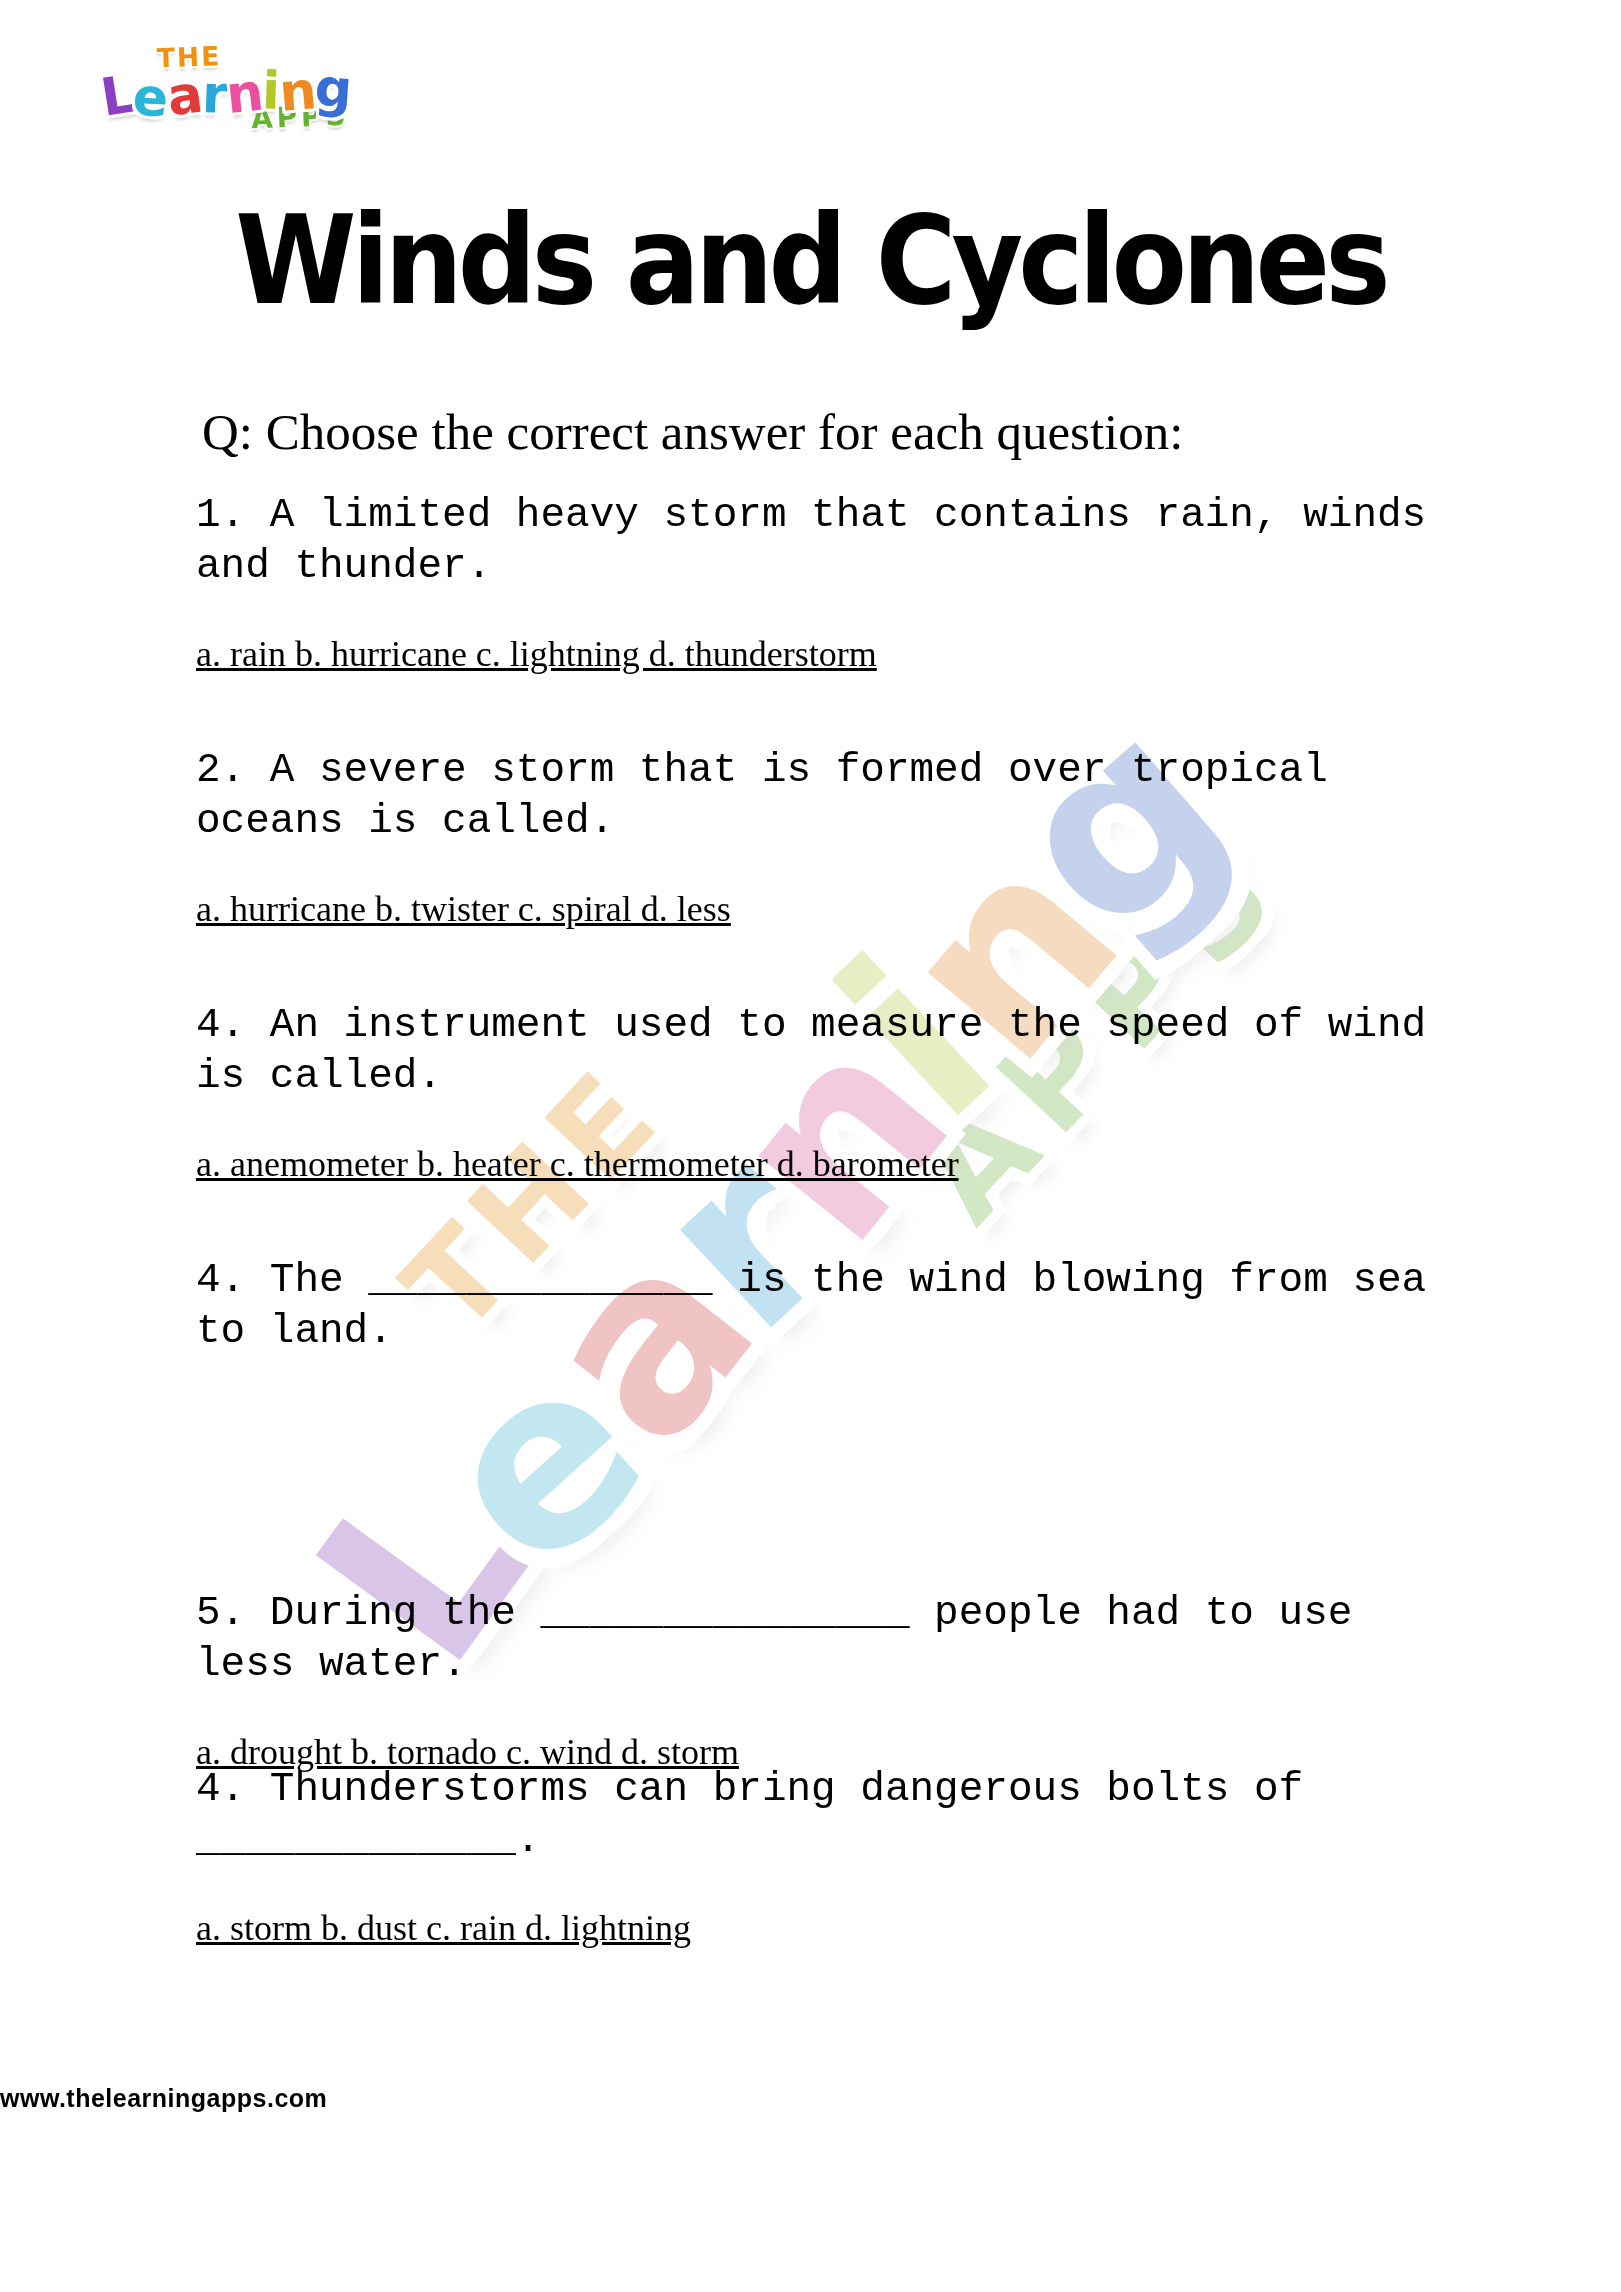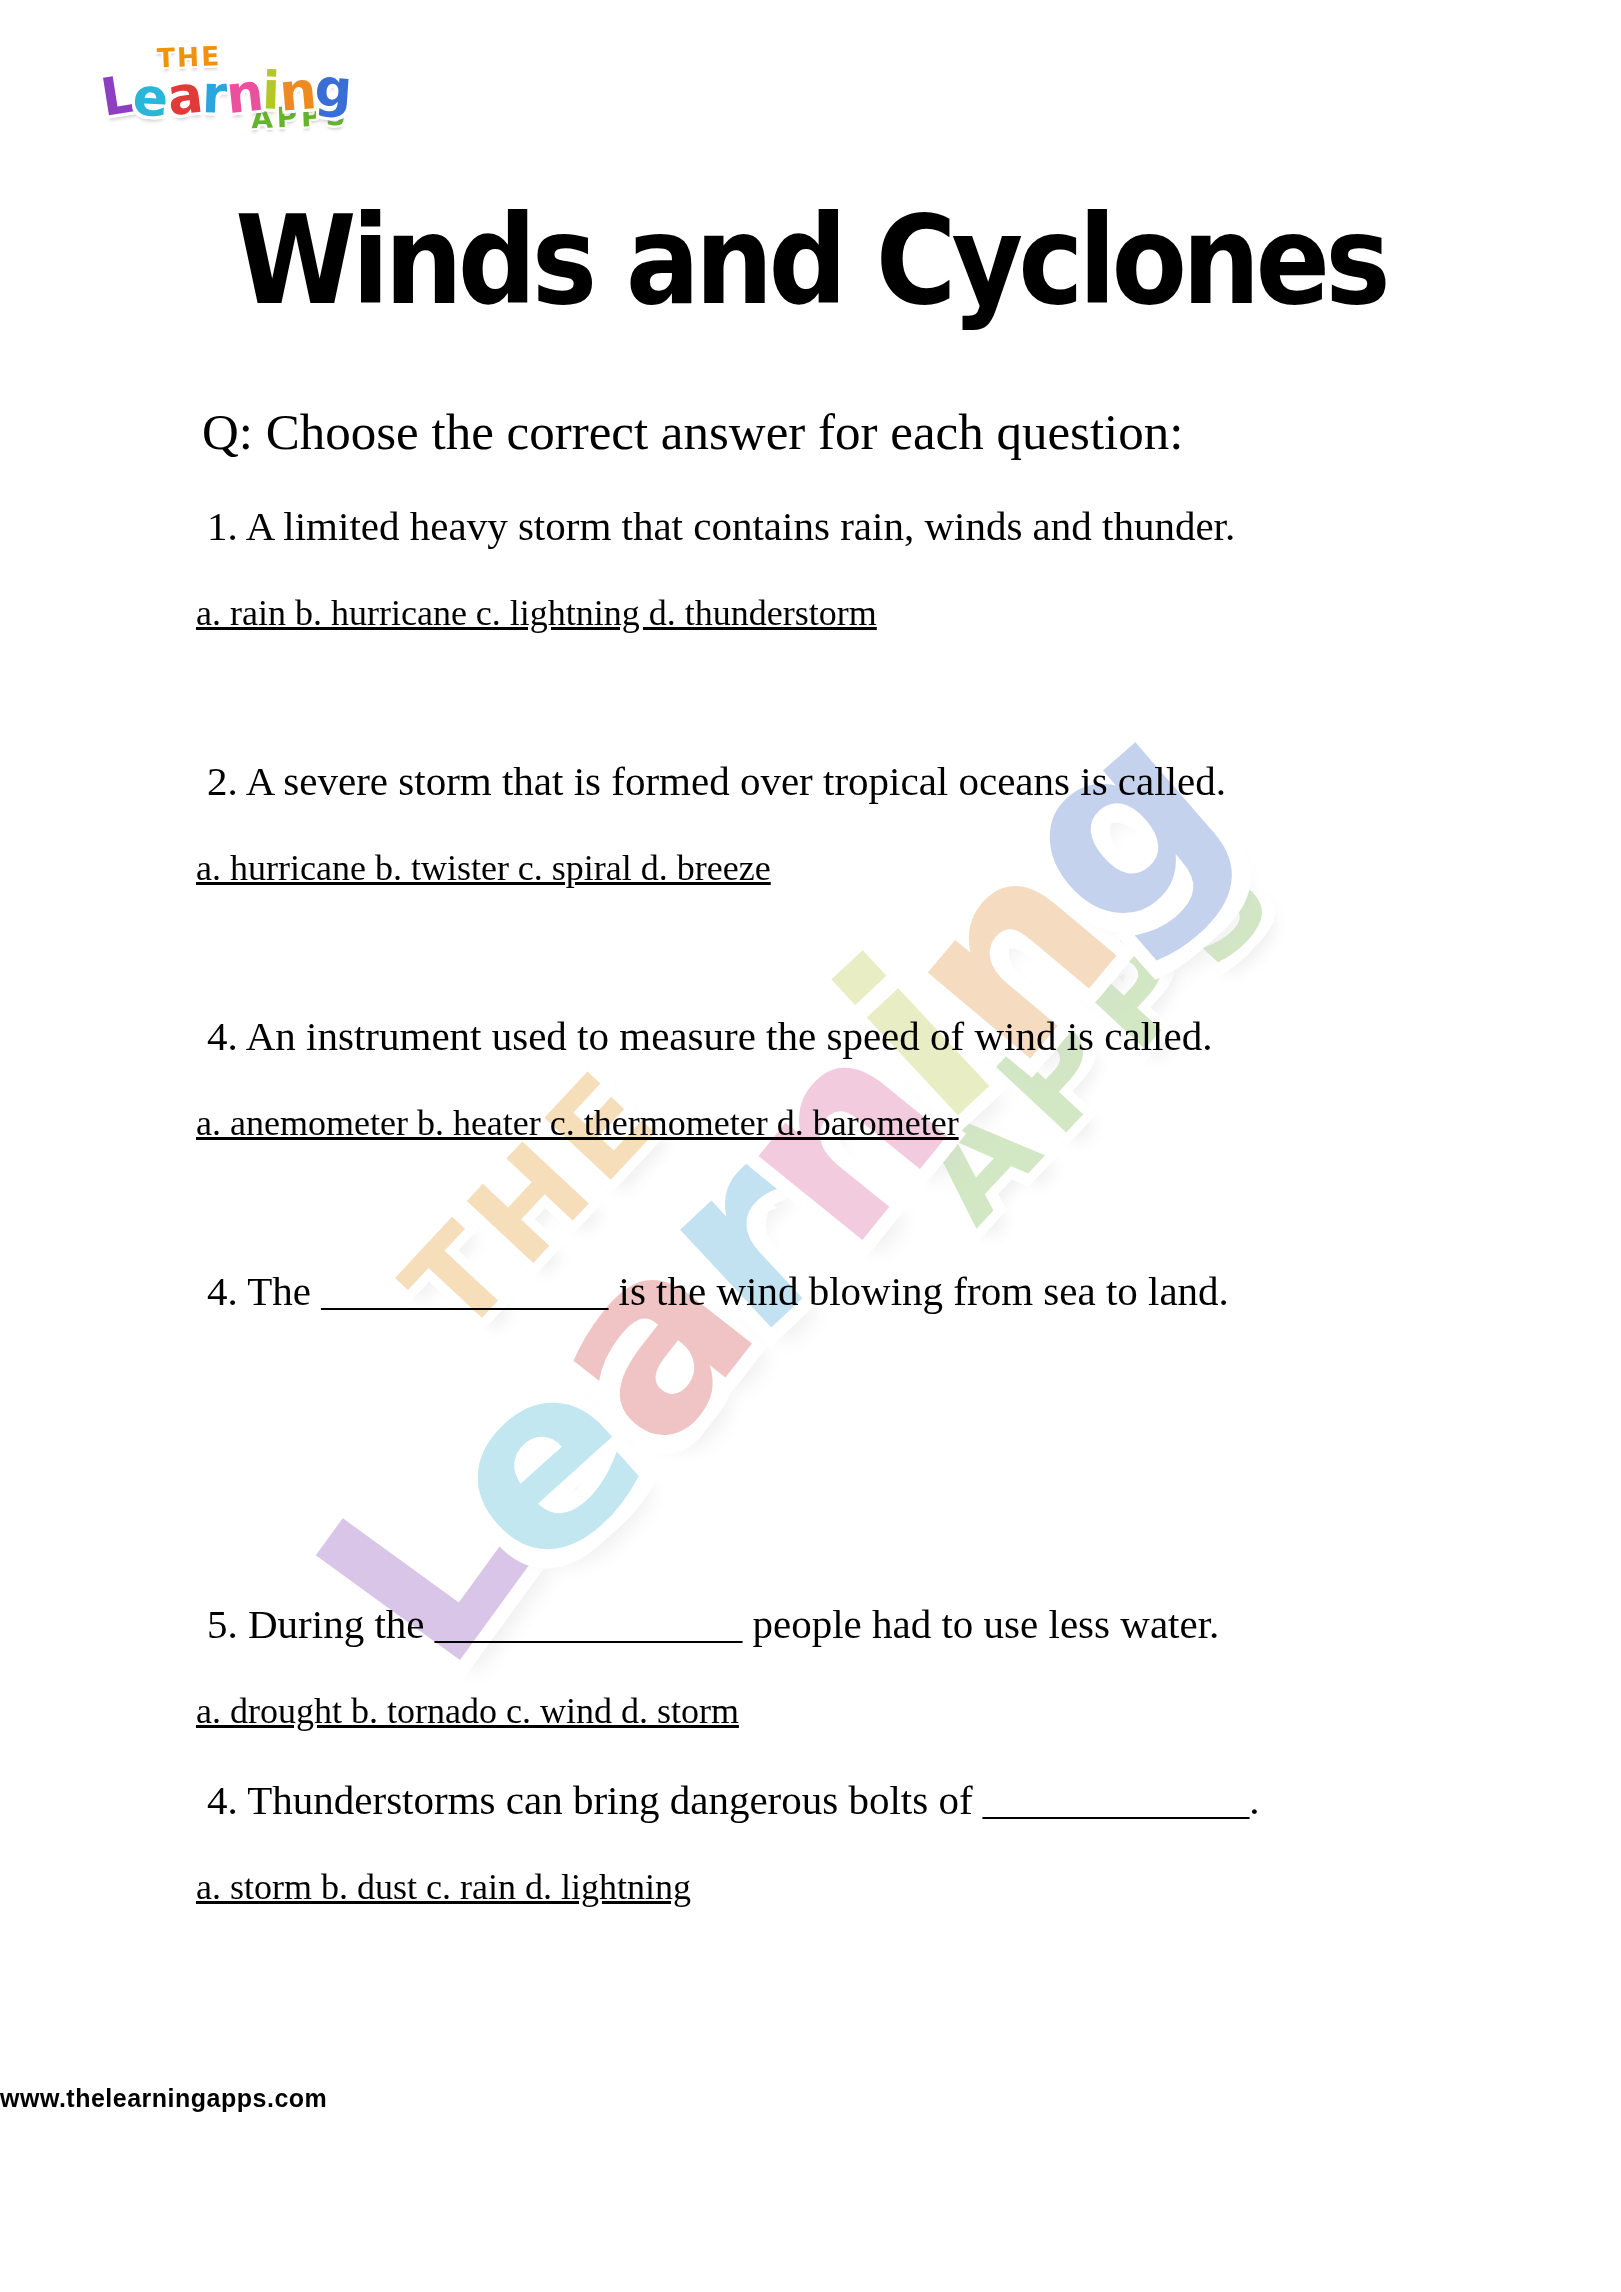--- a/index.html
+++ b/index.html
@@ -96,21 +96,21 @@
     margin: 6px;
     font-size: 51px;
   }
 
   
   .question {
     position: absolute;
     left: 196px;
     width: 1245px;
   }
-  .q-text { margin: 11px; font-size: 41px; line-height: 1.25; }
+  .q-text { margin: 0; font-size: 41px; line-height: 1.25; font-family: Liberation Mono, monospace; }
   .q-options { margin: 39px 0 0 0; font-size: 36px; line-height: 1.25; text-decoration: underline; }
 
   
   .footer {
     position: absolute;
     left: 0; right: 0;
     top: 2084px;
     text-align: left;
     font-family: Liberation Sans, sans-serif;
     font-weight: bold;
@@ -147,21 +147,21 @@
 
   <p class="prompt">Q: Choose the correct answer for each question:</p>
 
   <section class="question" style="top:490px">
     <p class="q-text">1. A limited heavy storm that contains rain, winds and thunder.</p>
     <p class="q-options">a. rain b. hurricane c. lightning d. thunderstorm</p>
   </section>
 
   <section class="question" style="top:745px">
     <p class="q-text">2. A severe storm that is formed over tropical oceans is called.</p>
-    <p class="q-options">a. hurricane b. twister c. spiral d. breeze</p>
+    <p class="q-options">a. hurricane b. twister c. spiral d. less</p>
   </section>
 
   <section class="question" style="top:1000px">
     <p class="q-text">4. An instrument used to measure the speed of wind is called.</p>
     <p class="q-options">a. anemometer b. heater c. thermometer d. barometer</p>
   </section>
 
   <section class="question" style="top:1255px">
     <p class="q-text">4. The ______________ is the wind blowing from sea to land.</p>
   </section>

